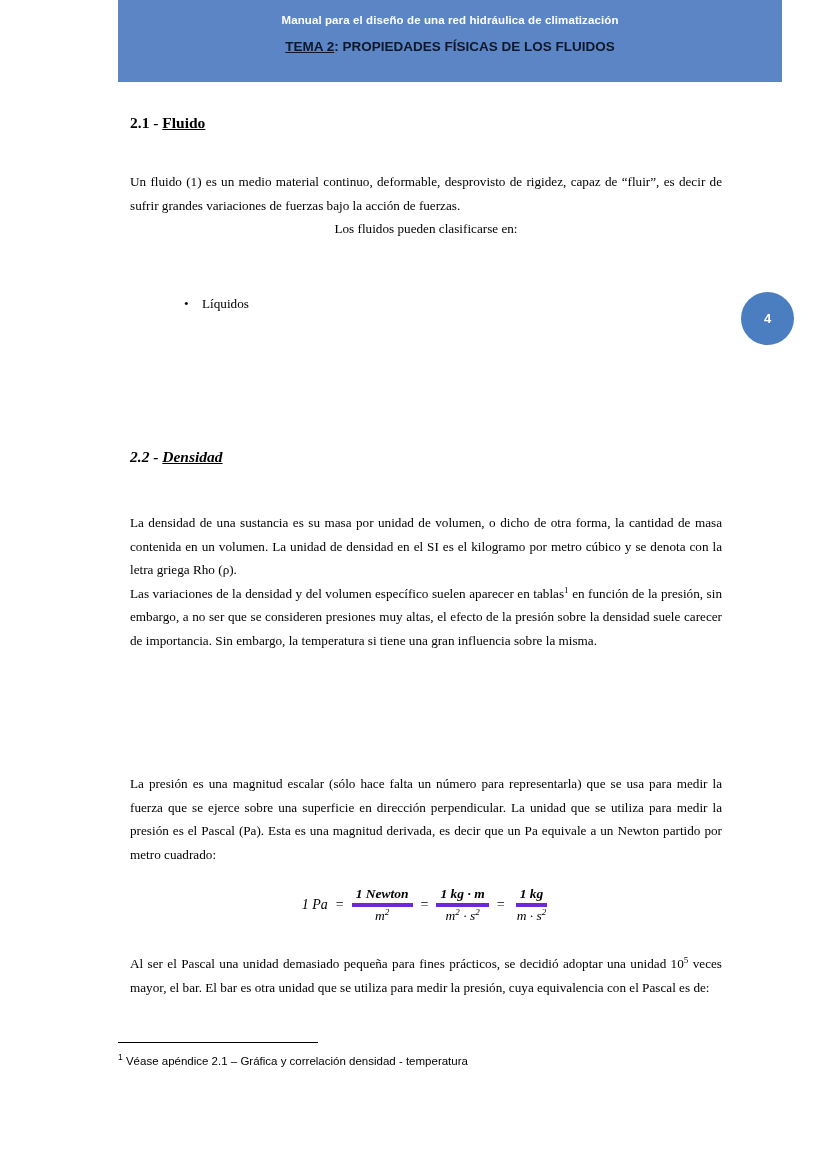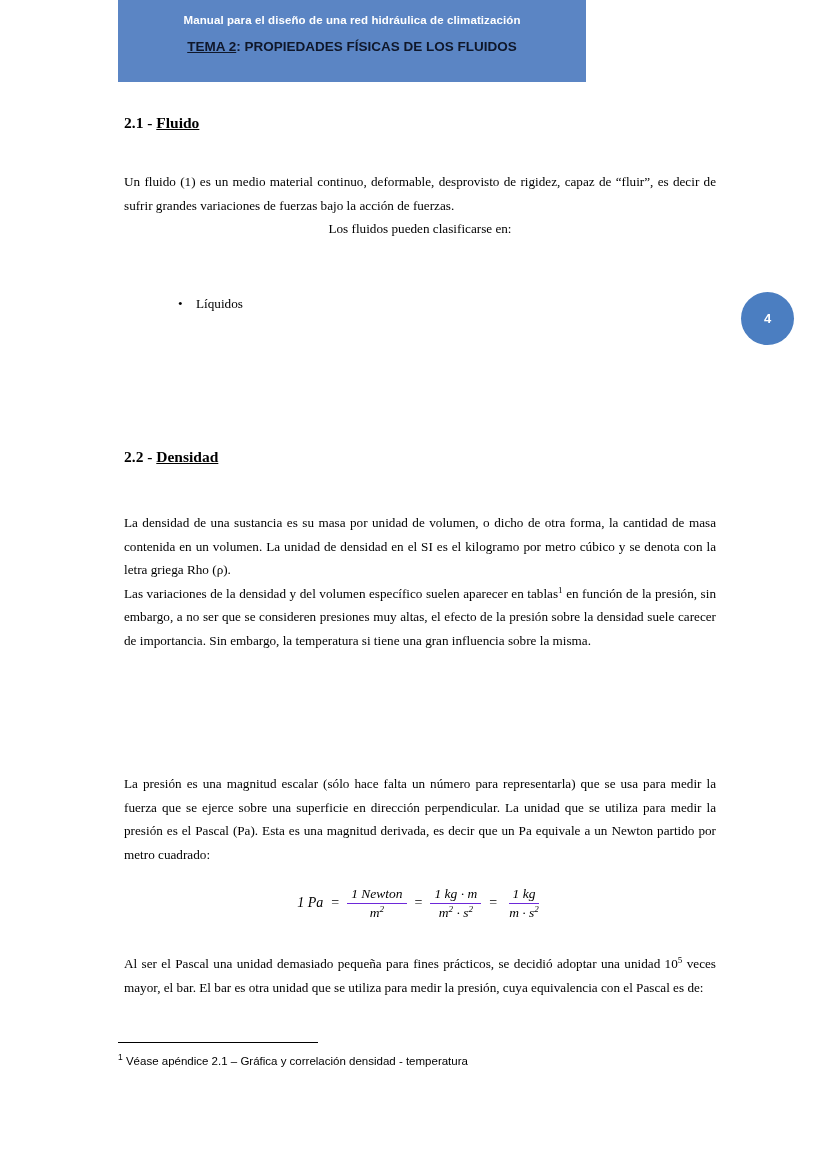--- a/index.html
+++ b/index.html
@@ -20,21 +20,21 @@
     position: relative;
     width: 828px;
     height: 1171px;
   }
 
   
   .header-banner {
     position: absolute;
     left: 118px;
     top: 0px;
-    width: 468px;
+    width: 664px;
     height: 82px;
     background: #5b85c4;
     box-sizing: border-box;
     padding-top: 12px;
     text-align: center;
   }
   .header-line1 {
     font-family: "Liberation Sans", sans-serif;
     font-size: 11.5px;
     font-weight: bold;
@@ -68,21 +68,21 @@
     font-size: 13px;
     font-weight: bold;
     display: flex;
     align-items: center;
     justify-content: center;
   }
 
   
   .content {
     position: absolute;
-    left: 124px;
+    left: 130px;
     top: 0;
     width: 592px;
   }
 
   h2.section-heading {
     font-family: "Liberation Serif", serif;
     font-size: 15.5px;
     font-weight: bold;
     margin: 0;
     line-height: 20px;
@@ -145,23 +145,24 @@
   }
   .frac {
     display: inline-flex;
     flex-direction: column;
     align-items: center;
     vertical-align: middle;
     line-height: 1.15;
   }
   .frac .num-part {
     padding: 0 4px 1px 4px;
-    border-bottom: 1px solid #6d28d9;
+    border-bottom: 4px solid #6d28d9;
     white-space: nowrap;
     font-size: 13.5px;
+    font-weight: bold;
   }
   .frac .den-part {
     padding: 1px 4px 0 4px;
     white-space: nowrap;
     font-size: 13.5px;
   }
   .frac sup, .eqrow sup {
     font-size: 9px;
   }
   .eq-sign {
@@ -213,21 +214,21 @@
     <p class="body-text nojust">Los fluidos pueden clasificarse en:</p>
   </div>
 
   <div class="content" style="top:268px;margin-top:24px;">
     <ul class="bullets">
       <li>Líquidos</li>
     </ul>
   </div>
 
 
-  <div class="content" style="top:447px;">
+  <div class="content" style="top:447px;font-style:italic;">
     <h2 class="section-heading"><span class="num">2.2 - </span><span class="title">Densidad</span></h2>
   </div>
 
   <div class="content" style="top:511px;">
     <p class="body-text">La densidad de una sustancia es su masa por unidad de volumen, o dicho de otra forma, la cantidad de masa contenida en un volumen. La unidad de densidad en el SI es el kilogramo por metro cúbico y se denota con la letra griega Rho (ρ).</p>
     <p class="body-text"><span>Las variaciones de la densidad y del volumen específico suelen aparecer en tablas</span><sup>1</sup><span> en función de la presión, sin embargo, a no ser que se consideren presiones muy altas, el efecto de la presión sobre la densidad suele carecer de importancia. Sin embargo, la temperatura si tiene una gran influencia sobre la misma.</span></p>
   </div>
 
 
   <div class="content" style="top:772px;">

